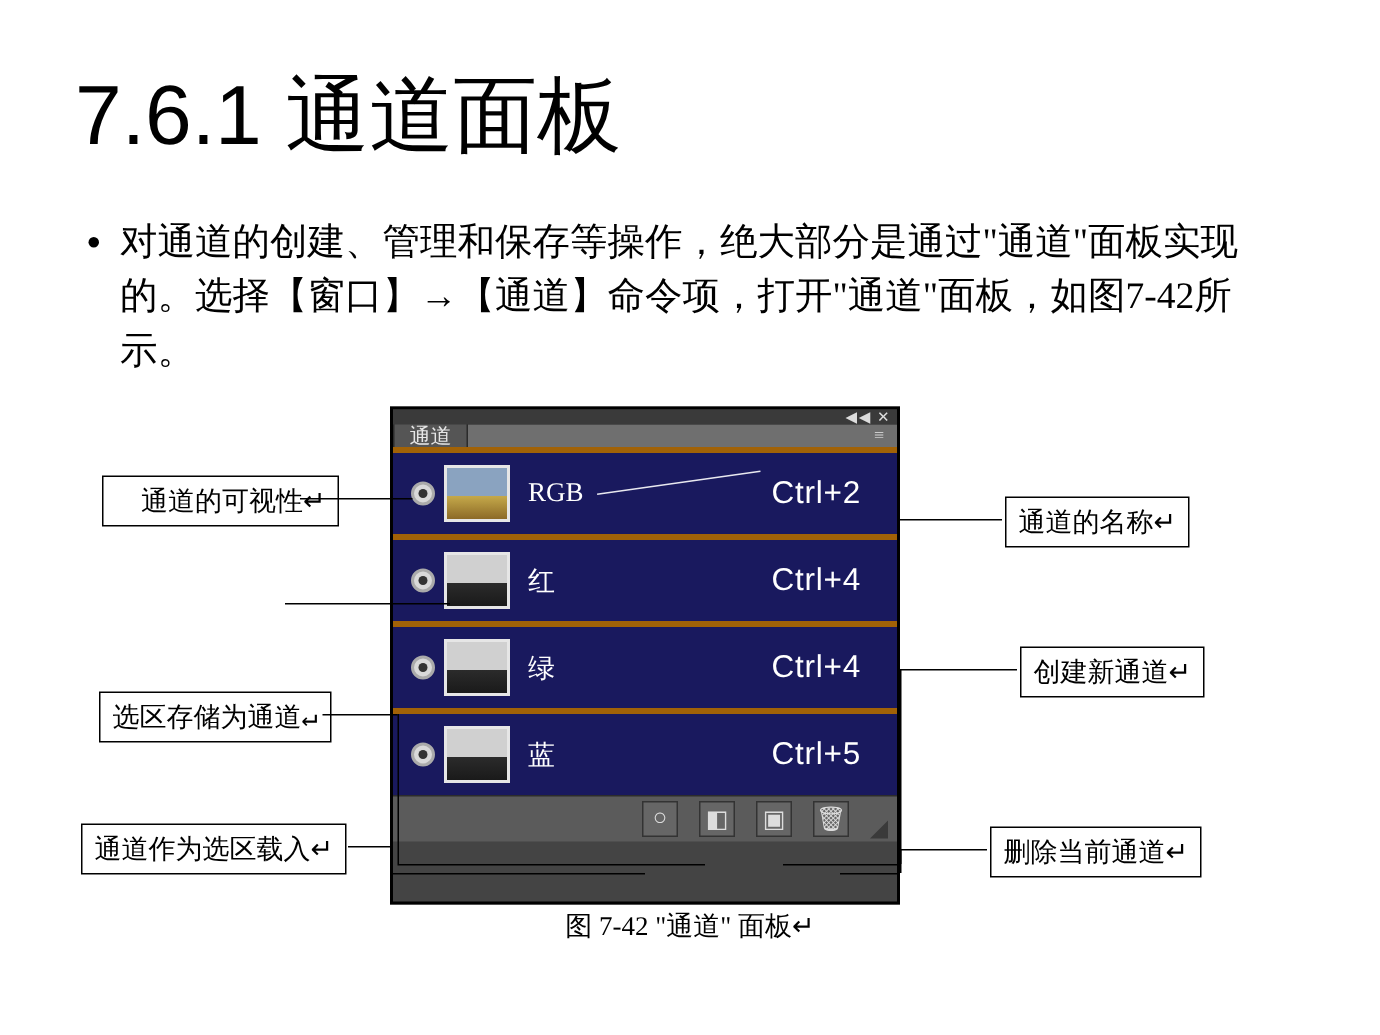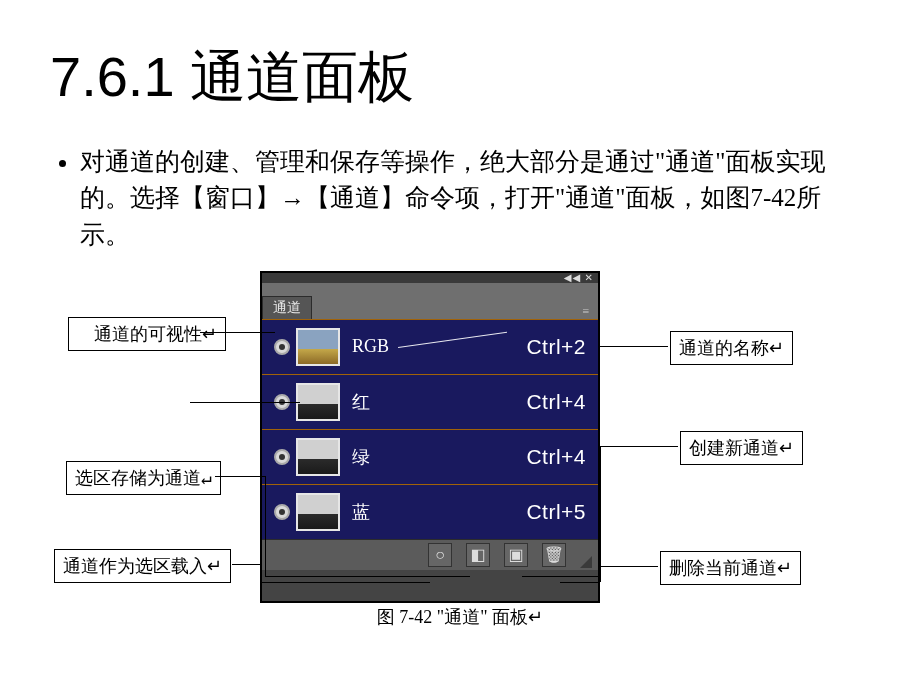--- a/index.html
+++ b/index.html
@@ -57,24 +57,24 @@
   }
   .topbar-icons {
     position: absolute;
     right: 4px;
     top: -1px;
     color: #ddd;
     font-size: 10px;
     letter-spacing: 1px;
   }
   .panel-header {
-    height: 36px;
+    height: 15px;
     background: #6f6f6f;
     display: flex;
-    align-items: flex-end;
+    align-items: center;
   }
   .tab {
     background: #555;
     border: 1px solid #2b2b2b;
     border-bottom: none;
     color: #e6e6e6;
     font-size: 14px;
     padding: 2px 10px;
     display: flex;
     align-items: center;
@@ -89,22 +89,22 @@
     color: #ccc;
     font-size: 12px;
   }
   .panel-body {
     background: #19195e; 
   }
   .ch-row {
     height: 54px;
     display: flex;
     align-items: center;
-    border-top: 1px solid #a16207;
-    padding: 0 12px 0 6px;
+    border-top: 4px solid #a16207;
+    padding: 0 24px 0 6px;
     position: relative;
     justify-content: flex-end;
   }
   .vis-col {
     width: 28px;
     display: flex;
     justify-content: center;
   }
   .eye {
     width: 16px; height: 16px;

